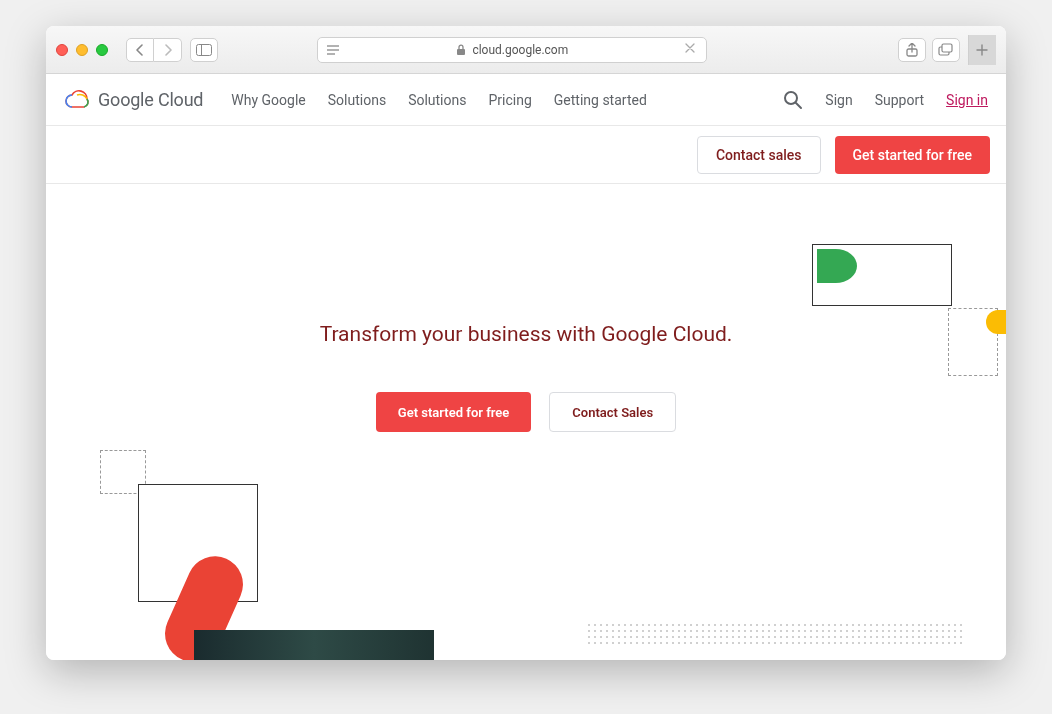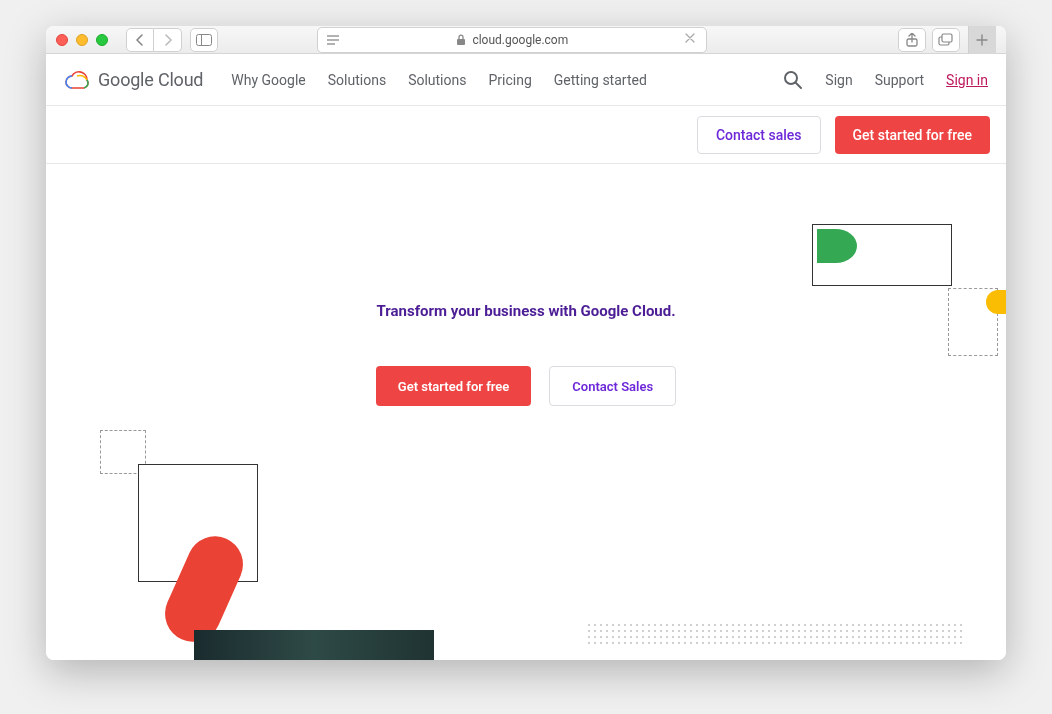--- a/index.html
+++ b/index.html
@@ -17,21 +17,21 @@
     width: 960px; height: 634px;
     background: #fff;
     border-radius: 8px;
     box-shadow: 0 12px 40px rgba(0,0,0,0.25);
     overflow: hidden;
     display: flex;
     flex-direction: column;
   }
   
   .chrome {
-    height: 28px;
+    height: 48px;
     background: linear-gradient(#f7f7f7,#ececec);
     border-bottom: 1px solid #d5d5d5;
     display: flex;
     align-items: center;
     padding: 3px 10px;
     gap: 8px;
   }
   .traffic { display: flex; gap: 8px; margin-right: 10px; }
   .dot { width: 12px; height: 12px; border-radius: 50%; }
   .dot.red { background:#ff5f57; border:1px solid #e0443e; }
@@ -75,41 +75,41 @@
     border-left:1px solid #cfcfcf;
   }
   
   .page { flex:1; overflow:hidden; position:relative; background:#fff; }
   .topnav {
     height: 52px; display:flex; align-items:center; padding:0 18px;
     border-bottom:1px solid #e8e8e8;
     gap: 22px;
     font-size: 14px; color:#5f6368;
   }
-  .logo { display:flex; align-items:flex-end; gap:8px; margin-right:6px;}
+  .logo { display:flex; align-items:flex-start; gap:8px; margin-right:6px;}
   .logo-text { color:#5f6368; font-size:18px; letter-spacing:-0.2px;}
   .nav-link { cursor:pointer; }
   .nav-right { margin-left:auto; display:flex; align-items:center; gap:22px; }
   .signin { color:#be185d;text-decoration:underline; }
   .subbar {
     height: 58px; display:flex; align-items:center; justify-content:flex-end;
     padding: 0 16px; gap:14px; border-bottom:1px solid #e8e8e8;
   }
   .btn {
     height: 38px; padding: 0 18px; border-radius:4px; font-size:14px;
     display:flex; align-items:center; justify-content:center; cursor:pointer;
     font-weight:500;
   }
   .btn-primary { background:#ef4444; color:#fff; }
-  .btn-outline { background:#fff; color:#6d28d9; border:1px solid #dadce0; }
+  .btn-outline { background:#fff; color:#7f1d1d; border:1px solid #dadce0; }
   .hero { text-align:center; padding-top: 108px; }
   .hero h1 {
     font-size: 46px; font-weight:400; color:#202124; letter-spacing:-0.5px;
   }
-  .hero p { margin-top: 30px; color:#4c1d95; font-size:15px;font-weight:bold; }
+  .hero p { margin-top: 30px; color:#7f1d1d; font-size:21px; }
   .hero-btns { display:flex; gap:18px; justify-content:center; margin-top:46px; }
   .hero .btn { height:40px; padding:0 22px; font-weight:600; font-size:13px; }
   
   .shape { position:absolute; }
   .rect1 { right:54px; top:170px; width:140px; height:62px; border:1px solid #333; background:#fff; }
   .blob-green { position:absolute; left:4px; top:4px; width:40px; height:34px; background:#34a853; border-radius: 0 50px 50px 0 / 0 40px 40px 0; }
   .rect-dash1 { right:8px; top:234px; width:50px; height:68px; border:1px dashed #999; }
   .blob-yellow { position:absolute; right:-4px; top:236px; width:24px;height:24px;background:#fbbc04;border-radius:50% 0 0 50%; }
   .rect-dash2 { left:54px; top:376px; width:46px; height:44px; border:1px dashed #999; }
   .rect2 { left:92px; top:410px; width:120px; height:118px; border:1px solid #333; background:#fff; }

